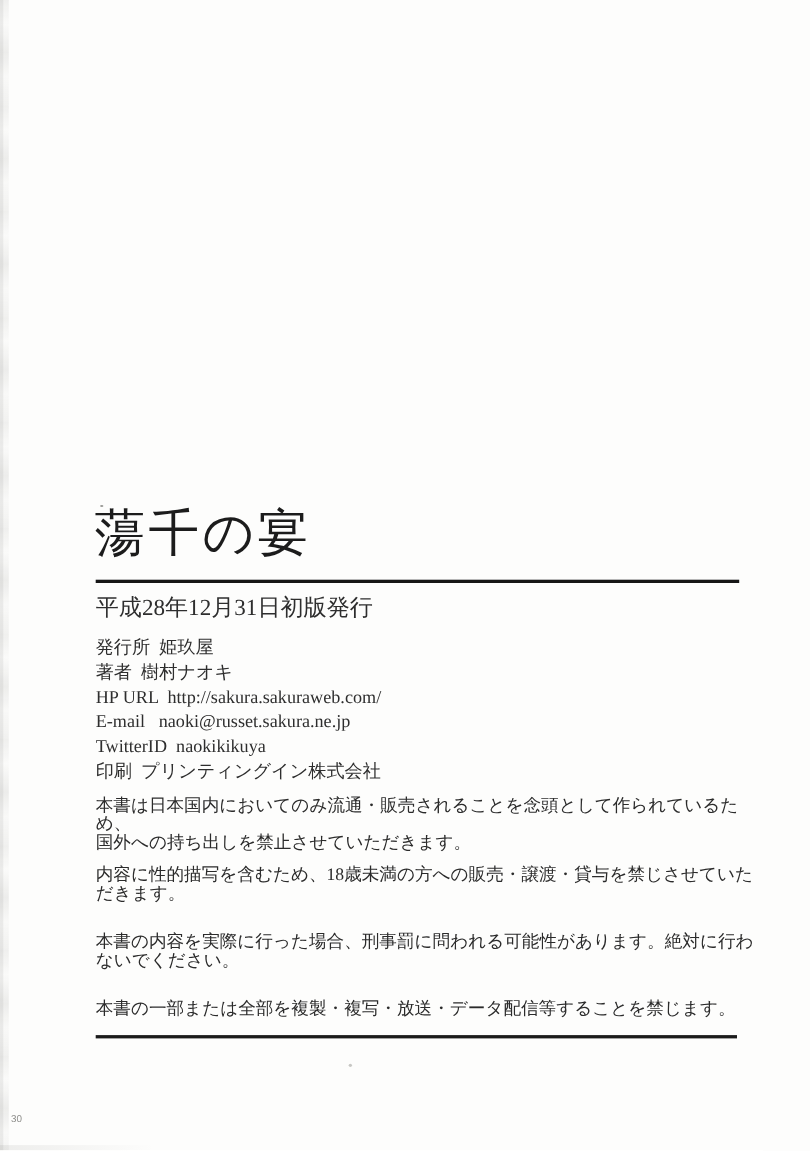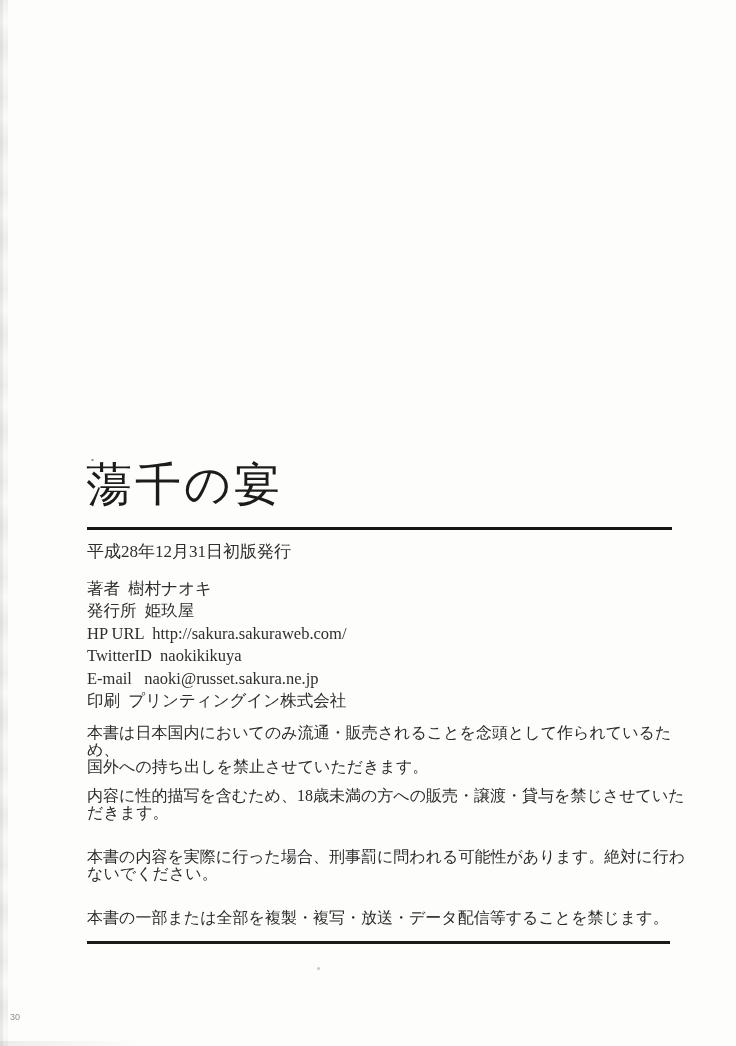--- a/index.html
+++ b/index.html
@@ -66,21 +66,21 @@
     left: 87px;
     top: 527px;
     width: 585px;
     height: 3px;
     background: #161616;
   }
   .edition-line {
     position: absolute;
     left: 87px;
     top: 540px;
-    font-size: 17px;
+    font-size: 21px;
     line-height: 24px;
     color: #2e2e2e;
     white-space: pre-wrap;
   }
   .info-block {
     position: absolute;
     left: 87px;
     top: 578px;
     font-size: 16.5px;
     line-height: 22.4px;
@@ -140,25 +140,25 @@
   <div class="speck speck-a"></div>
   <div class="speck speck-b"></div>
 
   <div class="doc-title">蕩千の宴</div>
 
   <div class="title-rule"></div>
 
   <div class="edition-line">平成28年12月31日初版発行</div>
 
   <div class="info-block">
+    <div class="info-line">発行所  姫玖屋</div>
     <div class="info-line">著者  樹村ナオキ</div>
-    <div class="info-line">発行所  姫玖屋</div>
     <div class="info-line">HP URL  http://sakura.sakuraweb.com/</div>
+    <div class="info-line">E-mail   naoki@russet.sakura.ne.jp</div>
     <div class="info-line">TwitterID  naokikikuya</div>
-    <div class="info-line">E-mail   naoki@russet.sakura.ne.jp</div>
     <div class="info-line">印刷  プリンティングイン株式会社</div>
   </div>
 
   <div class="notice notice-1">本書は日本国内においてのみ流通・販売されることを念頭として作られているため、
 国外への持ち出しを禁止させていただきます。</div>
 
   <div class="notice notice-2">内容に性的描写を含むため、18歳未満の方への販売・譲渡・貸与を禁じさせていた
 だきます。</div>
 
   <div class="notice notice-3">本書の内容を実際に行った場合、刑事罰に問われる可能性があります。絶対に行わ

